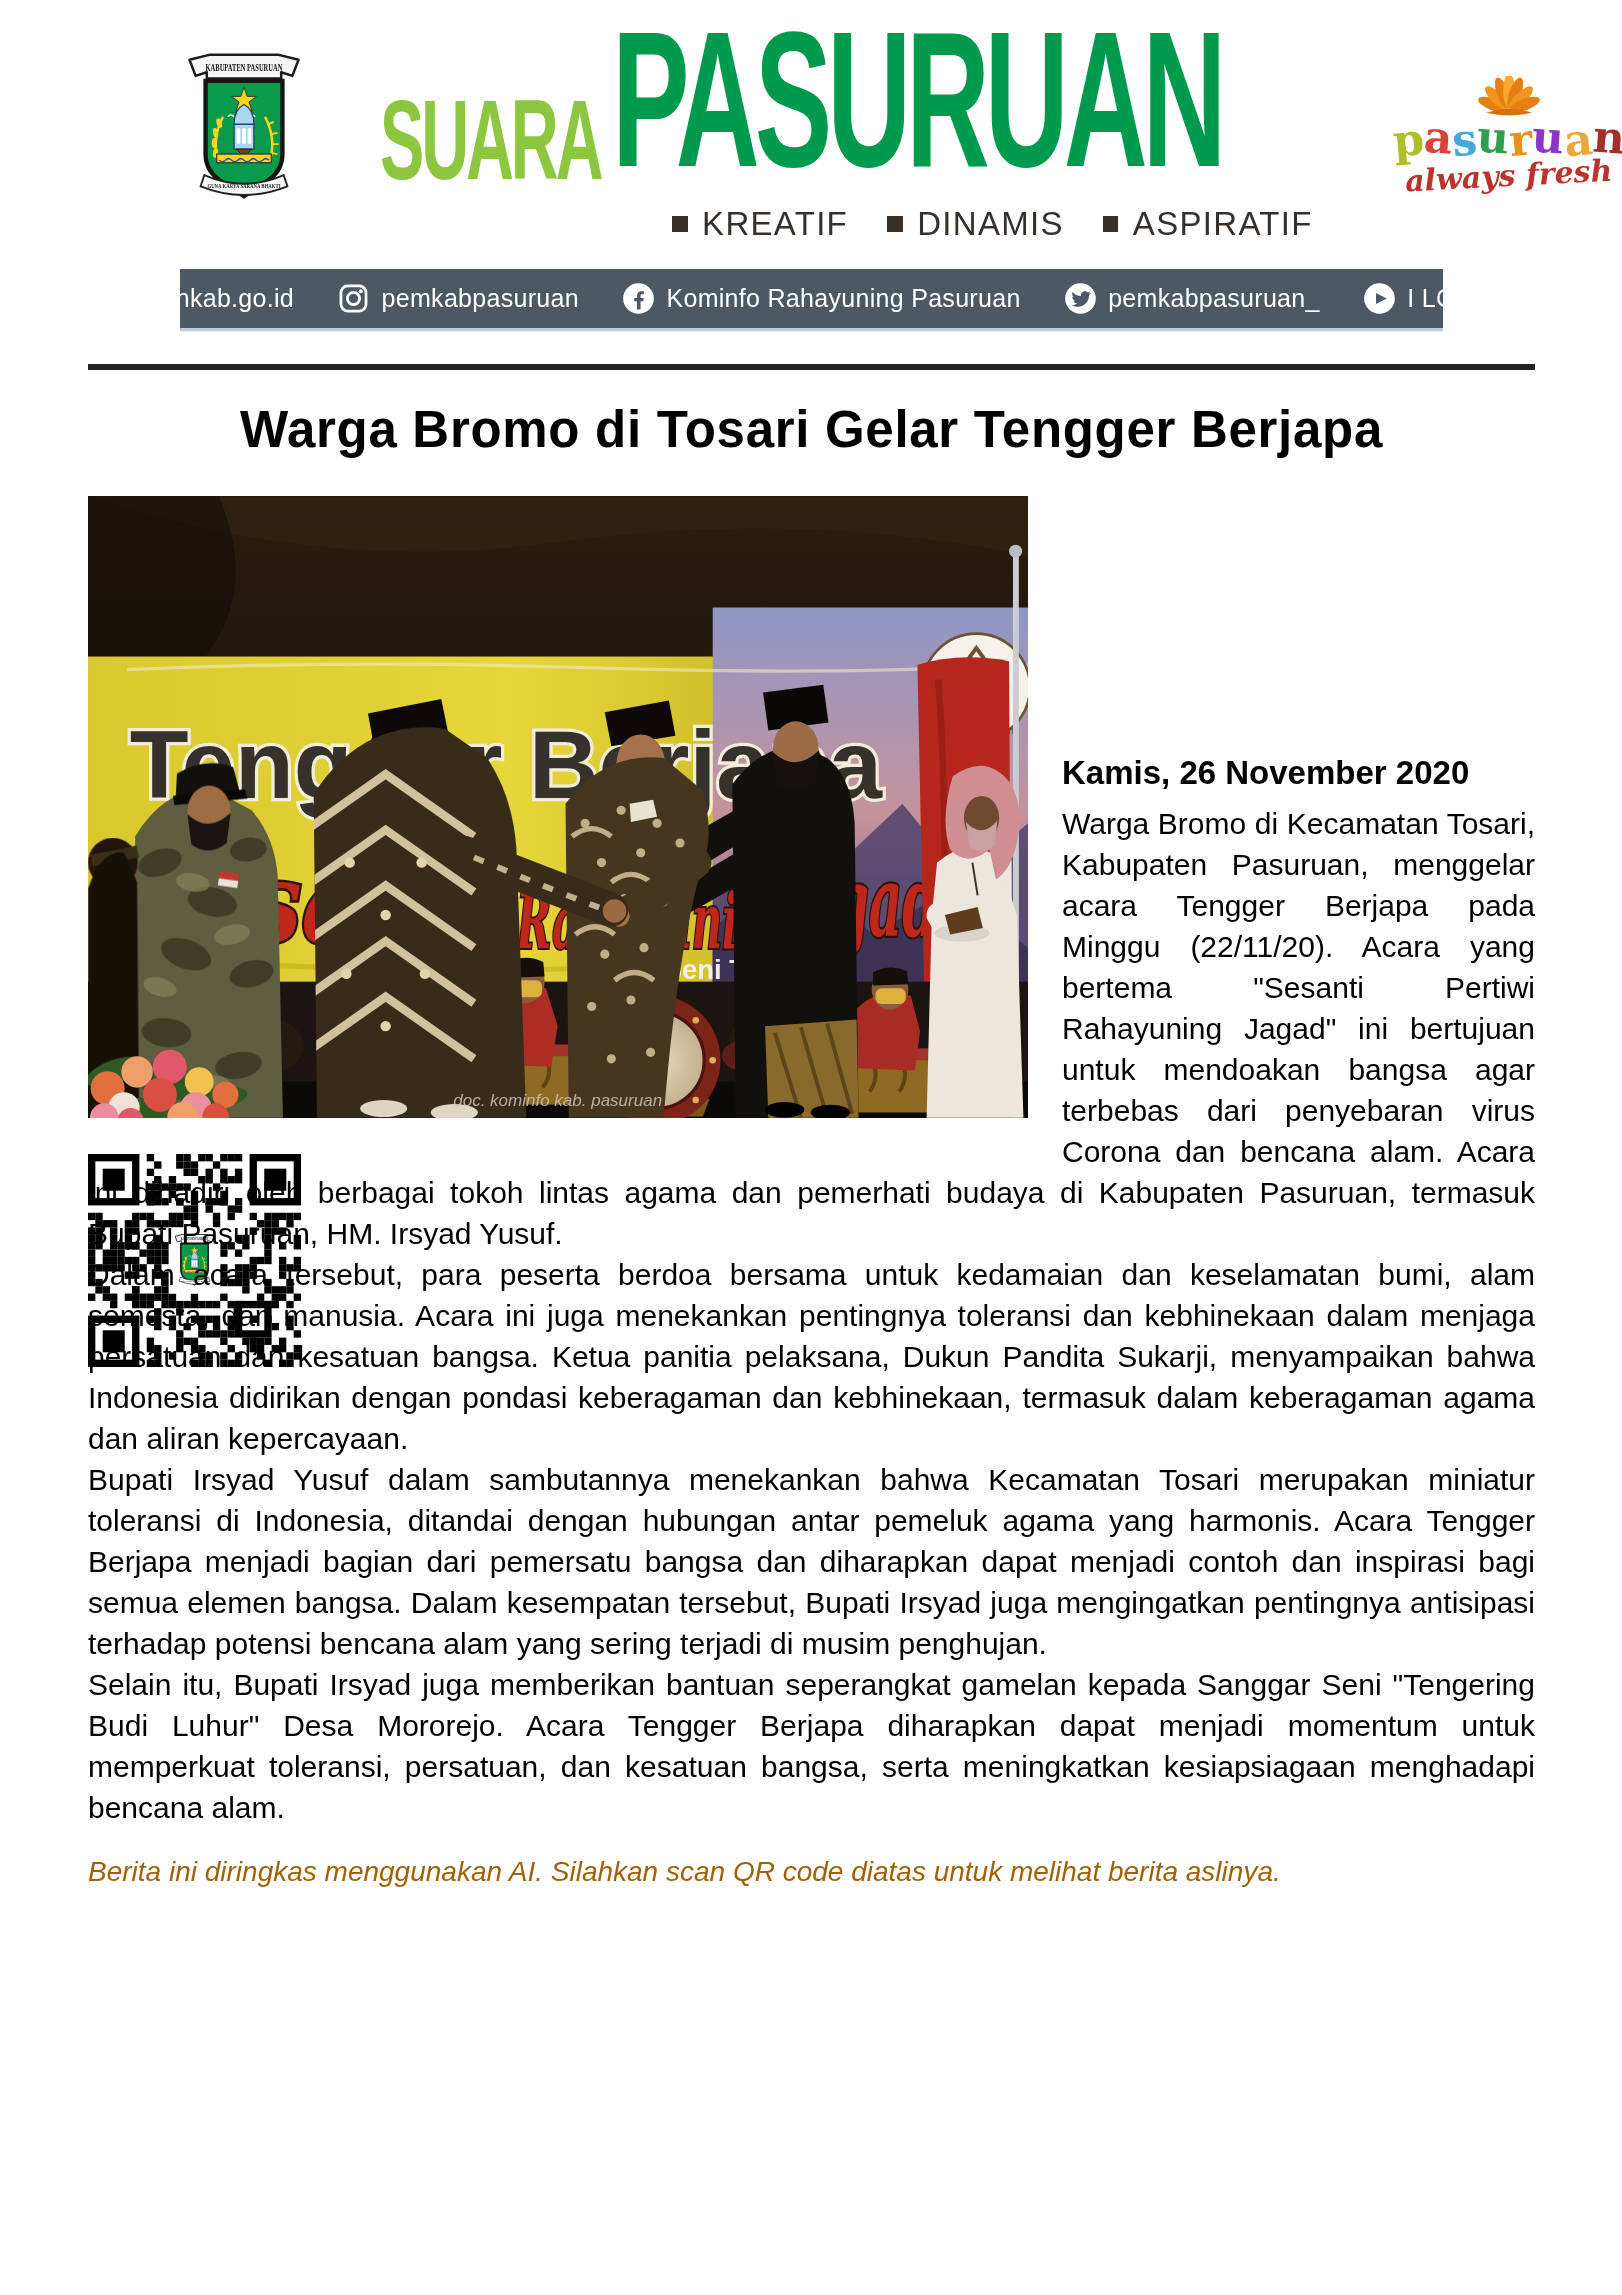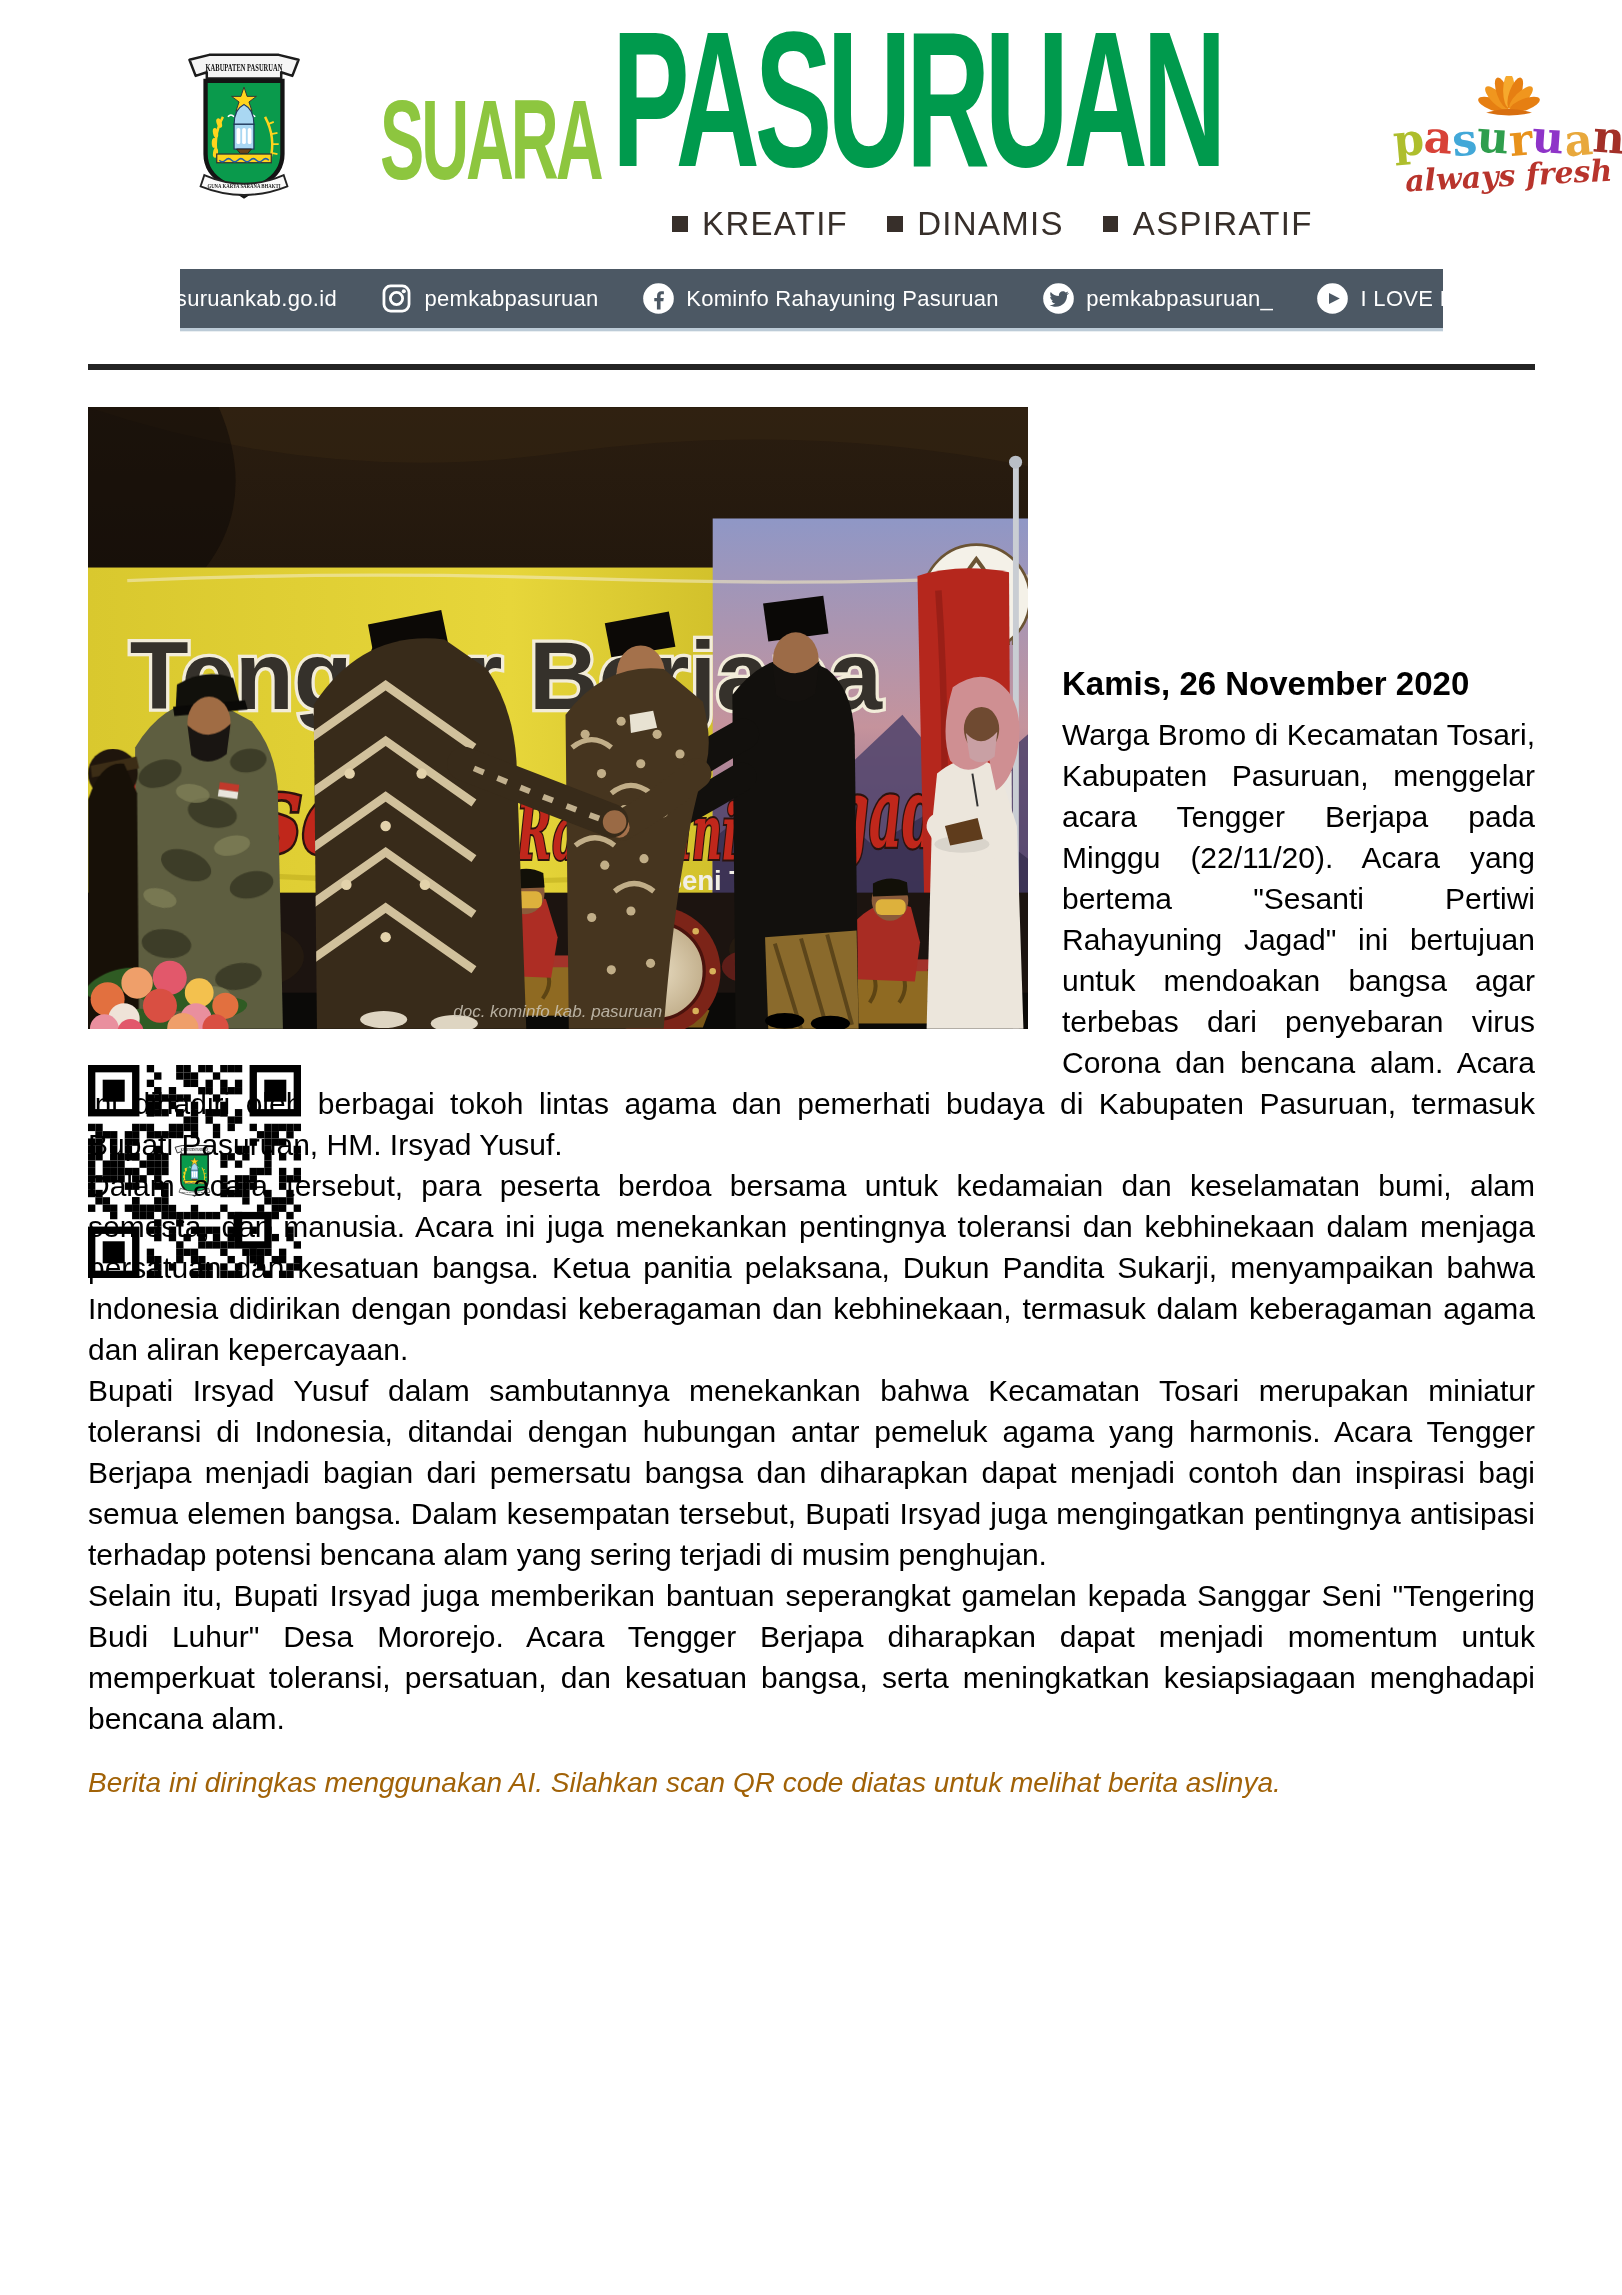--- a/index.html
+++ b/index.html
@@ -24,21 +24,21 @@
   .fresh-letters span{font-family:"DejaVu Serif",serif;font-weight:bold;font-size:44px;display:inline-block;}
   .fresh-letters span:nth-child(odd){transform:rotate(-5deg) translateY(1.3px);}
   .fresh-letters span:nth-child(even){transform:rotate(4deg) translateY(-1.3px);}
   .fresh-script{font-family:"DejaVu Serif",serif;font-style:italic;font-weight:bold;font-size:30px;color:#b8342c;margin-top:-2.6px;transform:rotate(-3deg);}
 
   
   .socialbar{width:1263px;height:59px;margin:26px auto 0;background:#4c5864;
              display:flex;align-items:center;justify-content:center;box-shadow:0 3.3px 0 rgba(176,194,208,.85);}
   .sb-item{display:flex;align-items:center;margin:0 21px;}
   .sb-item svg{margin-right:10.5px;flex:none;}
-  .sb-item span{color:#ffffff;font-size:22px;letter-spacing:0.3px;white-space:nowrap;}
+  .sb-item span{color:#ffffff;font-size:25px;letter-spacing:0.3px;white-space:nowrap;}
 
   .separator{height:5.9px;background:#242424;margin:36px 88px 0;}
 
   
   .title{margin:30px 0 0;text-align:center;font-size:51px;font-weight:bold;letter-spacing:0.7px;}
   .article{margin:37px 88px 0;}
   .photo-wrap{float:left;width:940px;height:622px;margin:0 34px 36px 0;background:#0f0a05;}
   .photo-wrap svg{display:block;width:100%;height:100%;}
   .qr-wrap{width:213px;height:213px;margin-top:2.6px;}
   .qr-wrap svg{display:block;width:213px;height:213px;background:#fff;}
@@ -190,20 +190,21 @@
       <div class="sb-item">
         <svg width="35" height="35" viewBox="0 0 24 24">
           <use href="#youtube-icon"></use>
         </svg>
         <span>I LOVE PAS TV</span>
       </div>
     </div>
 
   <div class="separator"></div>
 
+  <h1 class="title">Warga Bromo di Tosari Gelar Tengger Berjapa</h1>
 
   <div class="article">
 
     
     <div class="photo-wrap">
       <svg viewBox="0 0 1437 950" role="img">
         <defs>
           <linearGradient id="tentG" x1="0" y1="0" x2="0" y2="1">
             <stop offset="0" stop-color="#2a1d10"></stop>
               <stop offset="1" stop-color="#0f0a05"></stop>

